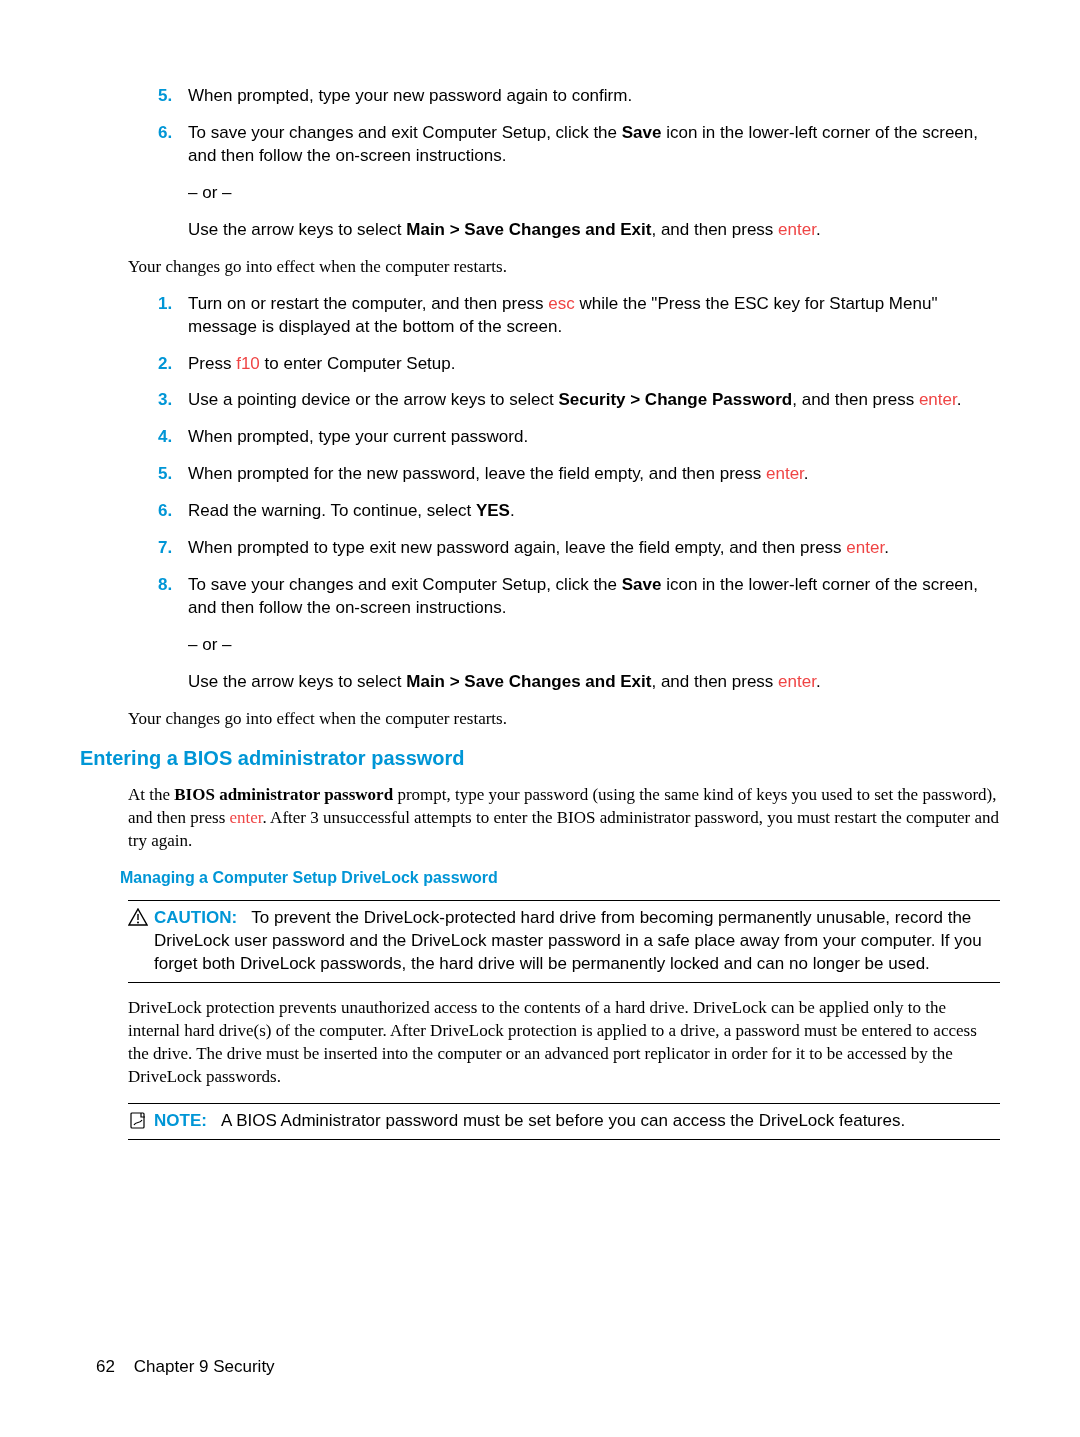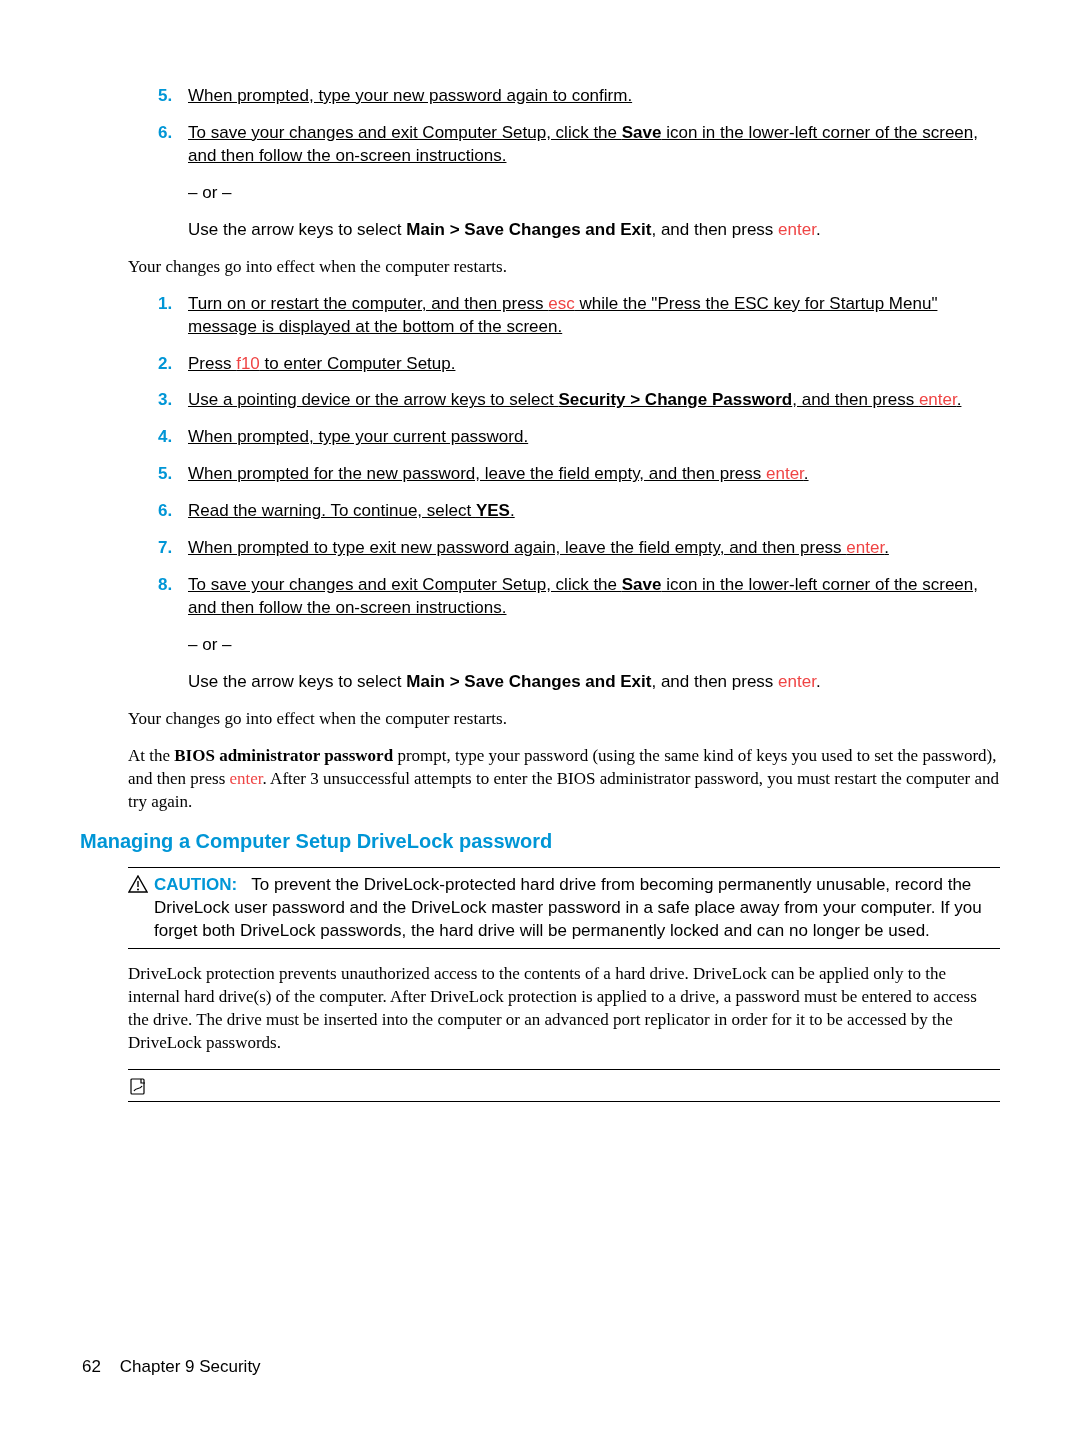--- a/index.html
+++ b/index.html
@@ -26,21 +26,20 @@
     margin-bottom: 14px;
   }
   .ol-num {
     width: 30px;
     flex: none;
     font-weight: bold;
     color: #0096d6;
   }
   .ol-body {
     flex: 1;
-    text-decoration: underline;
   }
   .nested {
     margin-left: 30px;
     margin-bottom: 14px;
   }
   .para {
     margin-bottom: 14px;
   }
   .indent1 {
     margin-left: 78px;
@@ -59,23 +58,24 @@
   .h3 {
     color: #0096d6;
     font-weight: bold;
     font-size: 20px;
     margin-top: 12px;
     margin-bottom: 12px;
   }
   .h2 {
     color: #0096d6;
     font-weight: bold;
-    font-size: 20px;
+    font-size: 16px;
     margin-top: 14px;
     margin-bottom: 12px;
+    margin-left: 40px;
   }
   .callout {
     border-top: 1px solid #000;
     border-bottom: 1px solid #000;
     padding: 6px 0 6px 0;
     margin-left: 48px;
     margin-bottom: 14px;
     display: flex;
   }
   .callout .icon {
@@ -86,21 +86,21 @@
   .callout .ctext {
     flex: 1;
   }
   .callout .label {
     color: #0096d6;
     font-weight: bold;
   }
   .footer {
     position: absolute;
     bottom: 60px;
-    left: 82px;
+    left: 96px;
     font-size: 17px;
     text-align: center;
   }
   svg { display: block; }
 </style>
 </head>
 <body>
 
 <div class="page">
   <div class="content">
@@ -185,20 +185,21 @@
       </div>
 
       <div class="nested">– or –</div>
       <div class="nested">
         <span>Use the arrow keys to select </span><span class="bold">Main &gt; Save Changes and Exit</span><span>, and then press </span><span class="key">enter</span><span>.</span>
       </div>
     </div>
 
     <div class="para indent2">Your changes go into effect when the computer restarts.</div>
 
+    <div class="h3">Entering a BIOS administrator password</div>
     <div class="para indent2">
       <span>At the </span><span class="bold">BIOS administrator password</span><span> prompt, type your password (using the same kind of keys you used to set the password), and then press </span><span class="key">enter</span><span>. After 3 unsuccessful attempts to enter the BIOS administrator password, you must restart the computer and try again.</span>
     </div>
 
     <div class="h2">Managing a Computer Setup DriveLock password</div>
 
     <div class="callout">
       <div class="icon">
         <svg width="20" height="18" viewBox="0 0 20 18">
           <path d="M10 1 L19 17 L1 17 Z" fill="none" stroke="#000" stroke-width="1.4"></path>
@@ -214,20 +215,23 @@
     <div class="para indent2">DriveLock protection prevents unauthorized access to the contents of a hard drive. DriveLock can be applied only to the internal hard drive(s) of the computer. After DriveLock protection is applied to a drive, a password must be entered to access the drive. The drive must be inserted into the computer or an advanced port replicator in order for it to be accessed by the DriveLock passwords.</div>
 
     <div class="callout">
       <div class="icon">
         <svg width="20" height="18" viewBox="0 0 20 18">
           <rect x="3" y="2" width="13" height="15" rx="1" fill="none" stroke="#000" stroke-width="1.2"></rect>
           <path d="M13 2 L13 6 L17 6" fill="none" stroke="#000" stroke-width="1.2"></path>
           <path d="M6 14 C 8 10, 12 13, 14 9" fill="none" stroke="#000" stroke-width="1.2"></path>
         </svg>
       </div>
+      <div class="ctext">
+        <span class="label">NOTE:</span>&nbsp;&nbsp;&nbsp;<span>A BIOS Administrator password must be set before you can access the DriveLock features.</span>
+      </div>
     </div>
 
 
   </div>
 
   <div class="footer">
     <span>62</span>&nbsp;&nbsp;&nbsp;&nbsp;<span>Chapter 9   Security</span>
   </div>
 </div>
 

